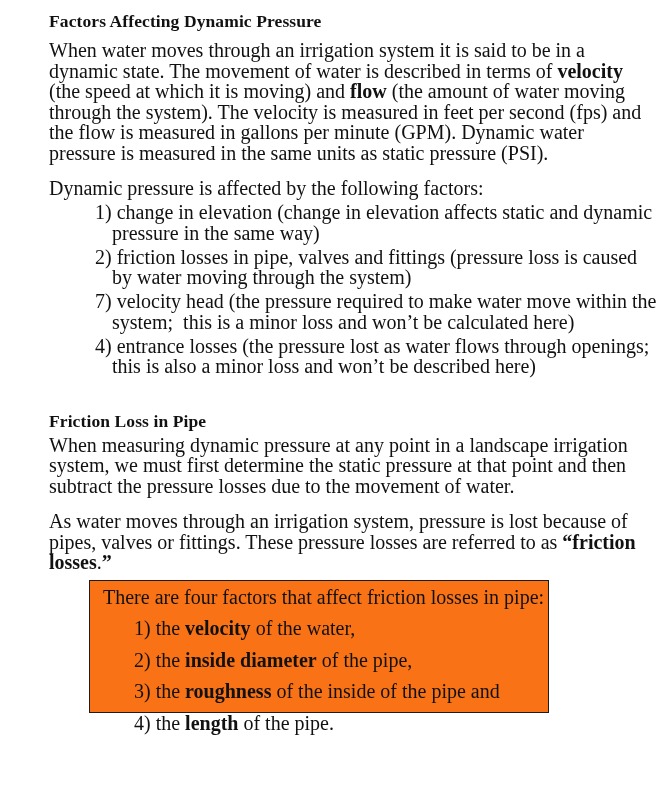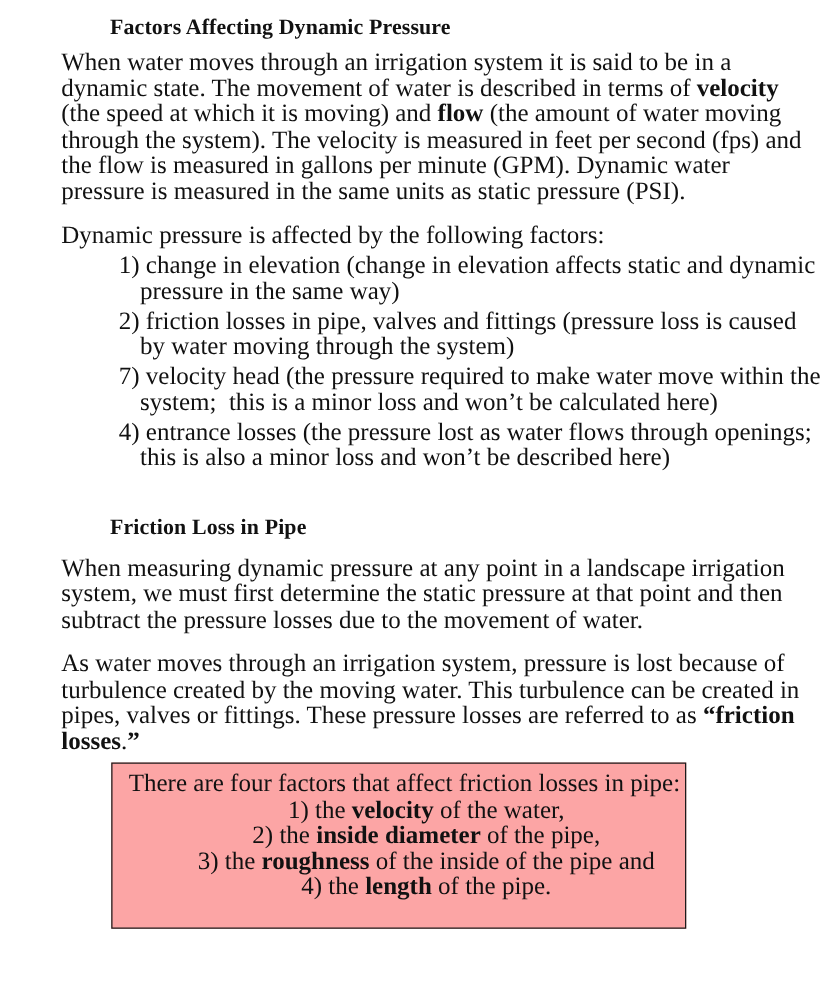--- a/index.html
+++ b/index.html
@@ -12,45 +12,45 @@
   }
   .page {
     box-sizing: border-box;
     width: 658px; height: 789px;
     padding: 10px 40px 0 49px;
     background: #ffffff;
     overflow: hidden;
   }
   .heading {
     font-size: 17.5px; font-weight: 700; line-height: 22px;
-    white-space: nowrap; letter-spacing: 0.1px; margin-left: 39px;
+    white-space: nowrap; letter-spacing: 0.1px;
   }
   .ln {
     font-size: 20px; line-height: 20.5px;
     white-space: nowrap;
   }
   .ln b { font-weight: 700; }
   .mt-intro   { margin-top: 8px; }
   .mt-lead    { margin-top: 15px; }
   .li1        { margin-left: 46px; }
   .li2        { margin-left: 63px; }
   .itgap      { margin-top: 3.5px; }
   .mt-h2      { margin-top: 33px; }
-  .mt-p1      { margin-top: 13px; }
+  .mt-p1      { margin-top: 3px; }
   .mt-p2      { margin-top: 15px; }
   .fbox {
     box-sizing: border-box;
     margin-top: 7px;
     margin-left: 40px;
     width: 460px; height: 133px;
     border: 1.5px solid #1c1c1c;
     padding: 6px 0 0 13px;
-    background: #fca5a5;
+    background: #f97316;
   }
-  .bitem { margin-left: 31px; margin-top: 0; text-align: center; }
+  .bitem { margin-left: 31px; margin-top: 11px; }
 </style>
 </head>
 <body>
 
 <div class="page">
 
   <div class="heading">Factors Affecting Dynamic Pressure</div>
 
   <div class="ln mt-intro">When water moves through an irrigation system it is said to be in a</div>
   <div class="ln">dynamic state. The movement of water is described in terms of <b>velocity</b></div>
@@ -73,21 +73,20 @@
   <div class="ln li1 itgap">4) entrance losses (the pressure lost as water flows through openings;</div>
   <div class="ln li2">this is also a minor loss and won’t be described here)</div>
 
   <div class="heading mt-h2">Friction Loss in Pipe</div>
 
   <div class="ln mt-p1">When measuring dynamic pressure at any point in a landscape irrigation</div>
   <div class="ln">system, we must first determine the static pressure at that point and then</div>
   <div class="ln">subtract the pressure losses due to the movement of water.</div>
 
   <div class="ln mt-p2">As water moves through an irrigation system, pressure is lost because of</div>
-  <div class="ln">turbulence created by the moving water. This turbulence can be created in</div>
   <div class="ln">pipes, valves or fittings. These pressure losses are referred to as <b>“friction</b></div>
   <div class="ln"><b>losses</b>.<b>”</b></div>
 
   <div class="fbox">
     <div class="ln">There are four factors that affect friction losses in pipe:</div>
     <div class="ln bitem">1) the <b>velocity</b> of the water,</div>
     <div class="ln bitem">2) the <b>inside diameter</b> of the pipe,</div>
     <div class="ln bitem">3) the <b>roughness</b> of the inside of the pipe and</div>
     <div class="ln bitem">4) the <b>length</b> of the pipe.</div>
   </div>

